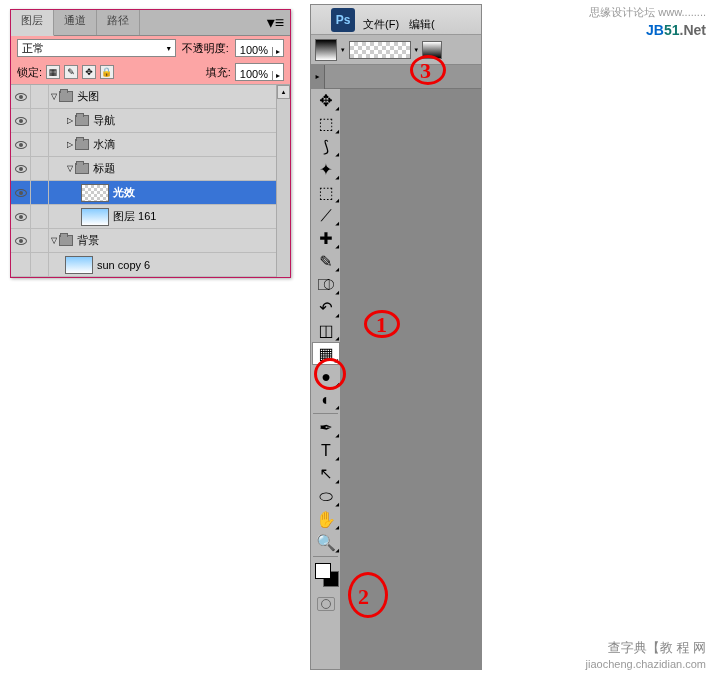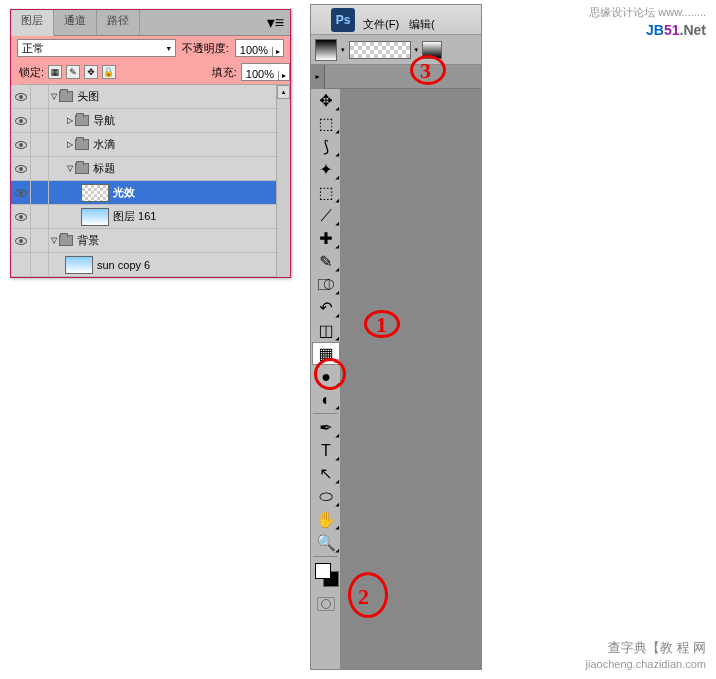--- a/index.html
+++ b/index.html
@@ -1,39 +1,39 @@
 <!DOCTYPE html>
 <html><head>
 <meta charset="utf-8">
 <style>
 * { box-sizing: border-box; margin: 0; padding: 0; font-family: "Microsoft YaHei", sans-serif; }
 body { background: #fff; width: 716px; height: 679px; position: relative; overflow: hidden; }
 
 
 .wm-top { position: absolute; top: 5px; right: 10px; font-size: 11px; color: #999; }
 .wm-jb { position: absolute; top: 22px; right: 10px; font-size: 14px; font-weight: bold; }
-.wm-jb .b { color: #0066cc; } .wm-jb .o { color: #a21caf; } .wm-jb .g { color: #666; }
+.wm-jb .b { color: #0066cc; } .wm-jb .o { color: #0f766e; } .wm-jb .g { color: #666; }
 .wm-bot { position: absolute; bottom: 8px; right: 10px; font-size: 11px; color: #999; text-align: right; line-height: 1.3; }
 .wm-bot .zh { font-size: 13px; color: #888; }
 
 
 .layers-panel { position: absolute; top: 9px; left: 10px; width: 281px; border: 1px solid #be185d; background: #fca5a5; box-shadow: 1px 1px 3px rgba(0,0,0,0.3); }
 .tabs { display: flex; background: #b8b8b8; border-bottom: 1px solid #888; }
 .tab { padding: 3px 10px; font-size: 11px; color: #444; border-right: 1px solid #999; cursor: pointer; }
 .tab.active { background: #d4d4d4; border-bottom: 1px solid #d4d4d4; margin-bottom: -1px; }
 .tab-menu { margin-left: auto; padding: 3px 6px; cursor: pointer; }
 
 .opts-row { display: flex; align-items: center; padding: 3px 6px; gap: 6px; font-size: 11px; }
 .blend-select { flex: 1; background: #fff; border: 1px solid #888; height: 18px; padding: 0 4px; font-size: 11px; display: flex; align-items: center; justify-content: space-between; }
 .blend-select::after { content: "▾"; font-size: 8px; }
 .pct-box { display: flex; align-items: flex-end; border: 1px solid #888; background: #fff; height: 18px; }
 .pct-box span { padding: 0 4px; font-size: 11px; }
 .pct-box .arr { border-left: 1px solid #888; padding: 0 3px; font-size: 8px; }
 
-.lock-row { display: flex; align-items: center; padding: 3px 0; gap: 4px; font-size: 11px; border-bottom: 1px solid #aaa; margin-left: 8px; }
+.lock-row { display: flex; align-items: center; padding: 3px 6px; gap: 4px; font-size: 11px; border-bottom: 1px solid #aaa; }
 .lock-ic { width: 14px; height: 14px; border: 1px solid #888; background: #eee; display: flex; align-items: center; justify-content: center; font-size: 9px; }
 
 .layer-list { background: #d4d4d4; max-height: 250px; overflow: hidden; position: relative; }
 .layer-row { display: flex; align-items: center; height: 24px; border-bottom: 1px solid #bbb; font-size: 11px; }
 .layer-row.selected { background: #3874d6; color: #fff; font-weight: bold; }
 .vis-col { width: 20px; height: 24px; border-right: 1px solid #bbb; display: flex; align-items: center; justify-content: center; }
 .eye { width: 12px; height: 8px; border: 1px solid #555; border-radius: 50%; position: relative; }
 .eye::after { content: ""; position: absolute; width: 4px; height: 4px; background: #555; border-radius: 50%; top: 1px; left: 3px; }
 .link-col { width: 18px; height: 24px; border-right: 1px solid #bbb; }
 .indent { display: inline-block; }

